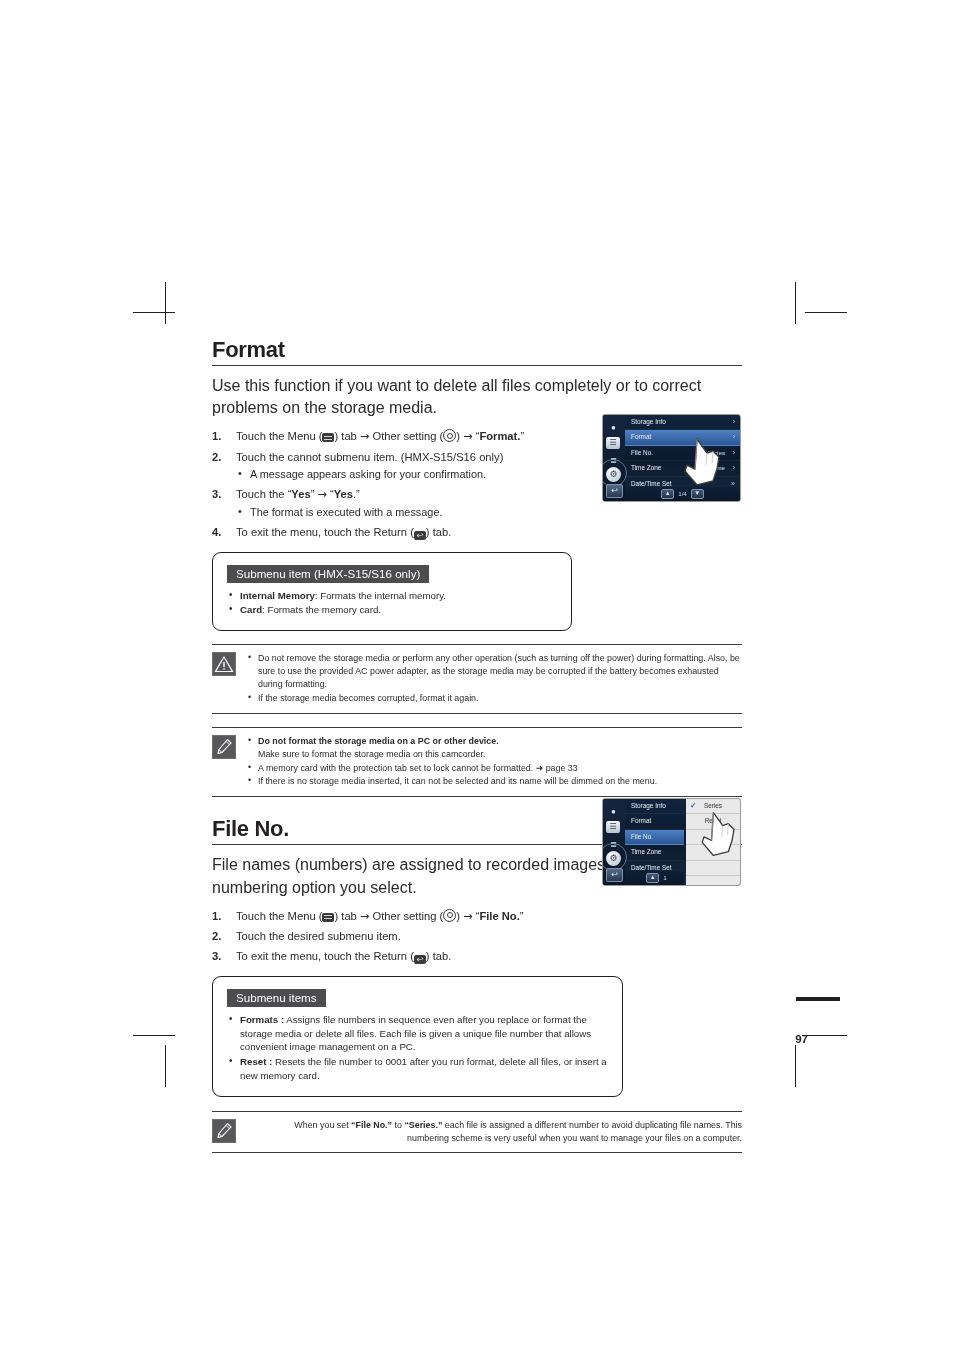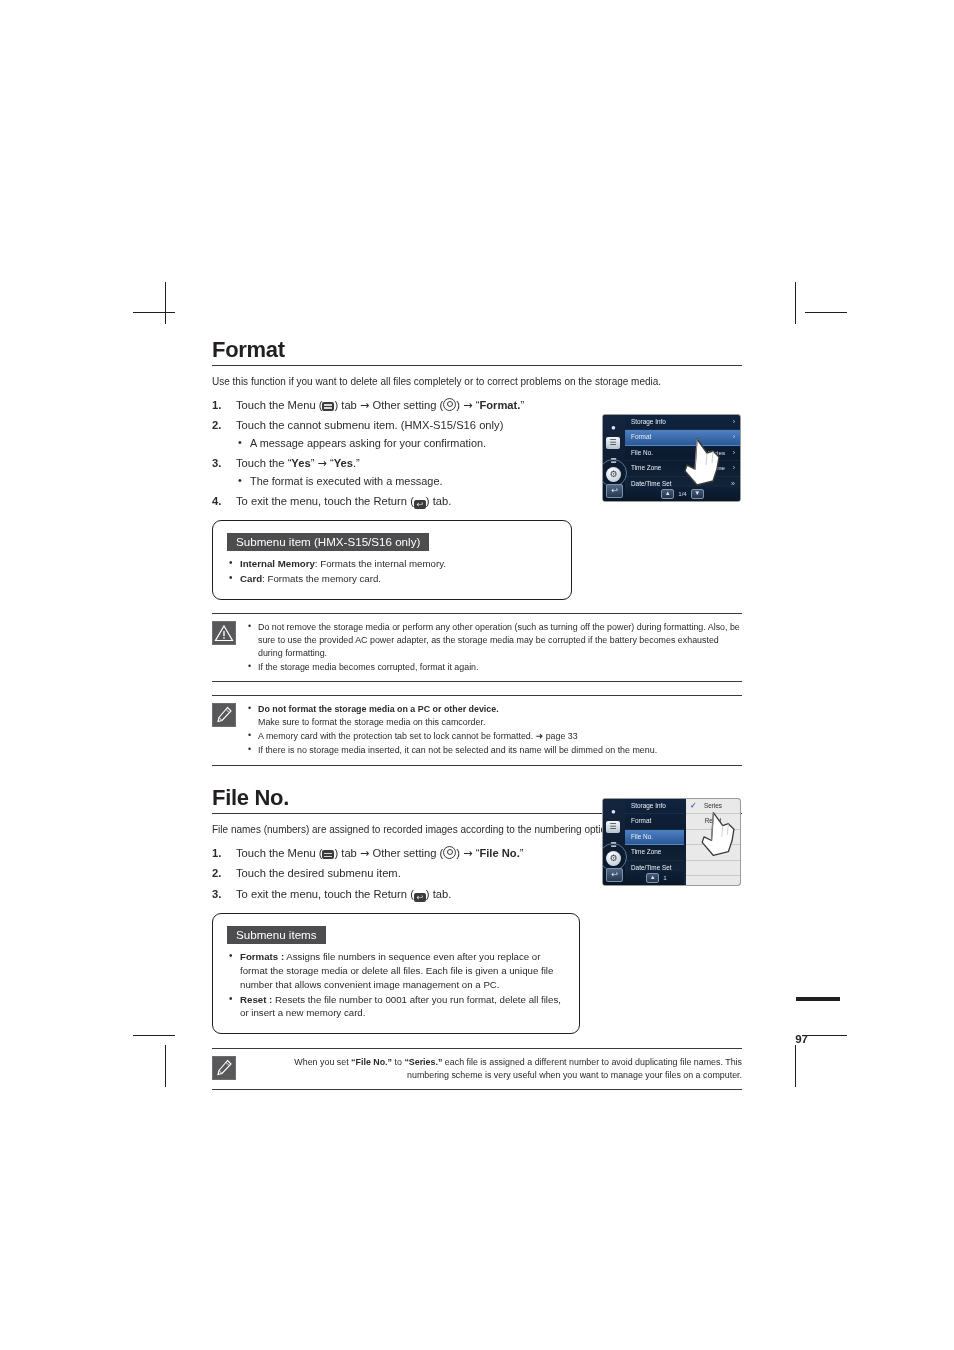--- a/index.html
+++ b/index.html
@@ -38,21 +38,21 @@
     margin: 0;
     padding: 0 0 3px 0;
     line-height: 1.08;
   }
   .sec-rule {
     border-bottom: 1.6px solid #3a3a3a;
     margin-bottom: 9px;
   }
 
   .lead {
-    font-size: 10px;
+    font-size: 16px;
     line-height: 1.42;
     color: #2d2a2b;
     margin: 0 0 9px 0;
     max-width: 520px;
   }
 
   
   ol.steps {
     list-style: none;
     margin: 0;
@@ -139,21 +139,21 @@
 
   
   .submenu-box {
     border: 1.4px solid #231f20;
     border-radius: 9px;
     padding: 11px 14px 12px 14px;
     margin: 11px 0 0 0;
     width: 360px;
     box-sizing: border-box;
   }
-  .submenu-box.wide { width: 368px; }
+  .submenu-box.wide { width: 411px; }
   .sb-head {
     display: inline-block;
     background: #4d4d4f;
     color: #ffffff;
     font-size: 11.6px;
     font-weight: normal;
     padding: 2px 9px 3px 9px;
     margin-bottom: 6px;
   }
   ul.sb-list {

